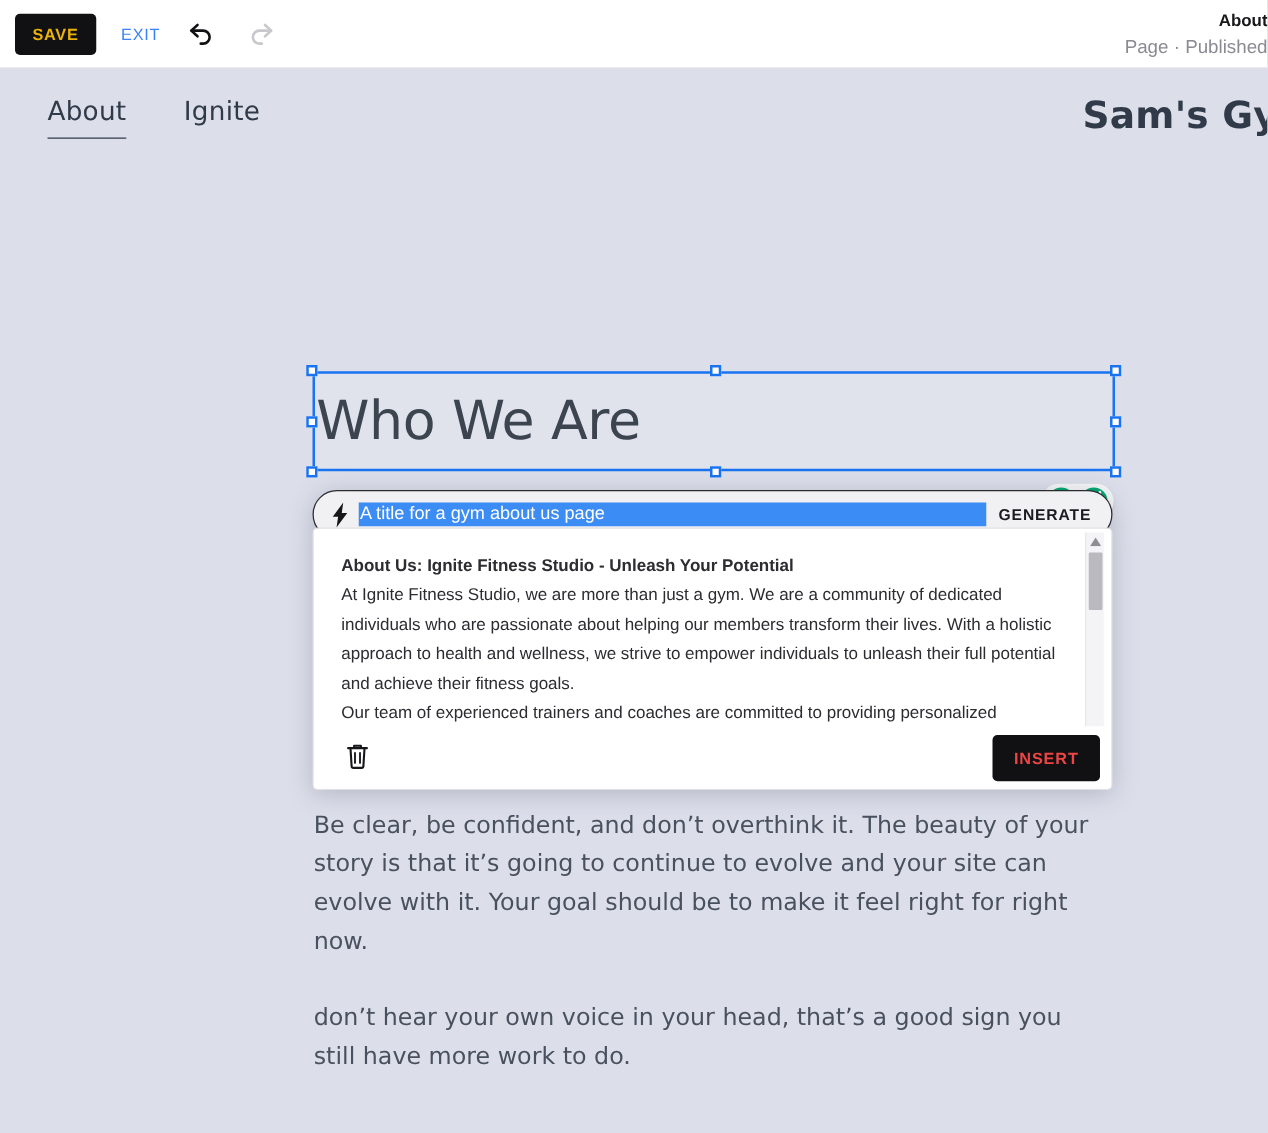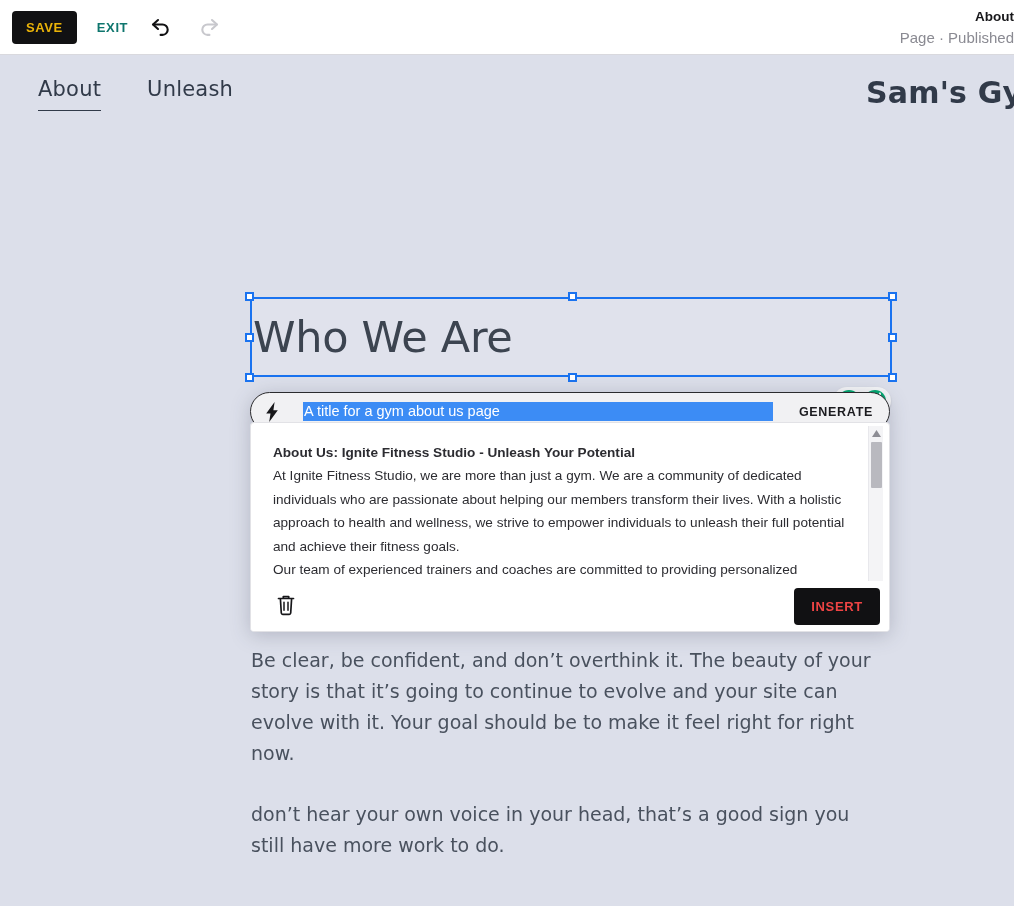--- a/index.html
+++ b/index.html
@@ -21,22 +21,22 @@
   .save-btn {
     margin-left: 12px;
     background: #111113; color: #eab308;
     font-size: 13px; font-weight: bold; letter-spacing: .6px;
     padding: 9px 14px; border: none; border-radius: 4px;
     cursor: pointer; font-family: "Liberation Sans", sans-serif;
   }
   .exit-btn {
     margin-left: 20px;
     background: none; border: none;
-    font-size: 13px; font-weight: bold; letter-spacing: .6px;
-    color: #0f766e; cursor: pointer;
+    font-size: 13px; font-weight: normal; letter-spacing: .6px;
+    color: #3b82f6; cursor: pointer;
     font-family: "Liberation Sans", sans-serif;
   }
   .icon-btn {
     margin-left: 18px; width: 30px; height: 30px;
     display: flex; align-items: center; justify-content: center;
     background: none; border: none; cursor: pointer;
   }
   .icon-btn.disabled { cursor: default; }
 
   .page-meta {
@@ -112,21 +112,20 @@
     filter: drop-shadow(0 3px 10px rgba(30,35,60,.22));
   }
   .prompt-row {
     position: relative;
     height: 39px;
     background: #f1f1f3;
     border: 1px solid #2b2b2e;
     border-radius: 20px;
     display: flex; align-items: center;
     padding: 0 16px 0 13px;
-    gap: 16px;
   }
   .bolt { width: 16px; height: 20px; flex: 0 0 auto; margin-right: 7px; }
   .prompt-text {
     flex: 1 1 auto;
     font-size: 14.5px; color: #ffffff;
     background: #3c8cf5;
     padding: 1px 1px 2px 1px;
     white-space: nowrap; overflow: hidden;
   }
   .generate-btn {
@@ -223,21 +222,21 @@
     <div class="page-meta">
       <div class="title">About</div>
       <div class="sub">Page · Published</div>
     </div>
   </div>
 
   <div class="canvas">
 
     <div class="site-nav">
       <a class="nav-link active">About</a>
-      <a class="nav-link">Unleash</a>
+      <a class="nav-link">Ignite</a>
     </div>
 
     <div class="site-logo">Sam's Gym</div>
 
     <div class="sel-wrap">
       <div class="sel-box"></div>
       <div class="sel-heading">Who We Are</div>
 
       <div class="handle h-tl"></div>
       <div class="handle h-tm"></div>

